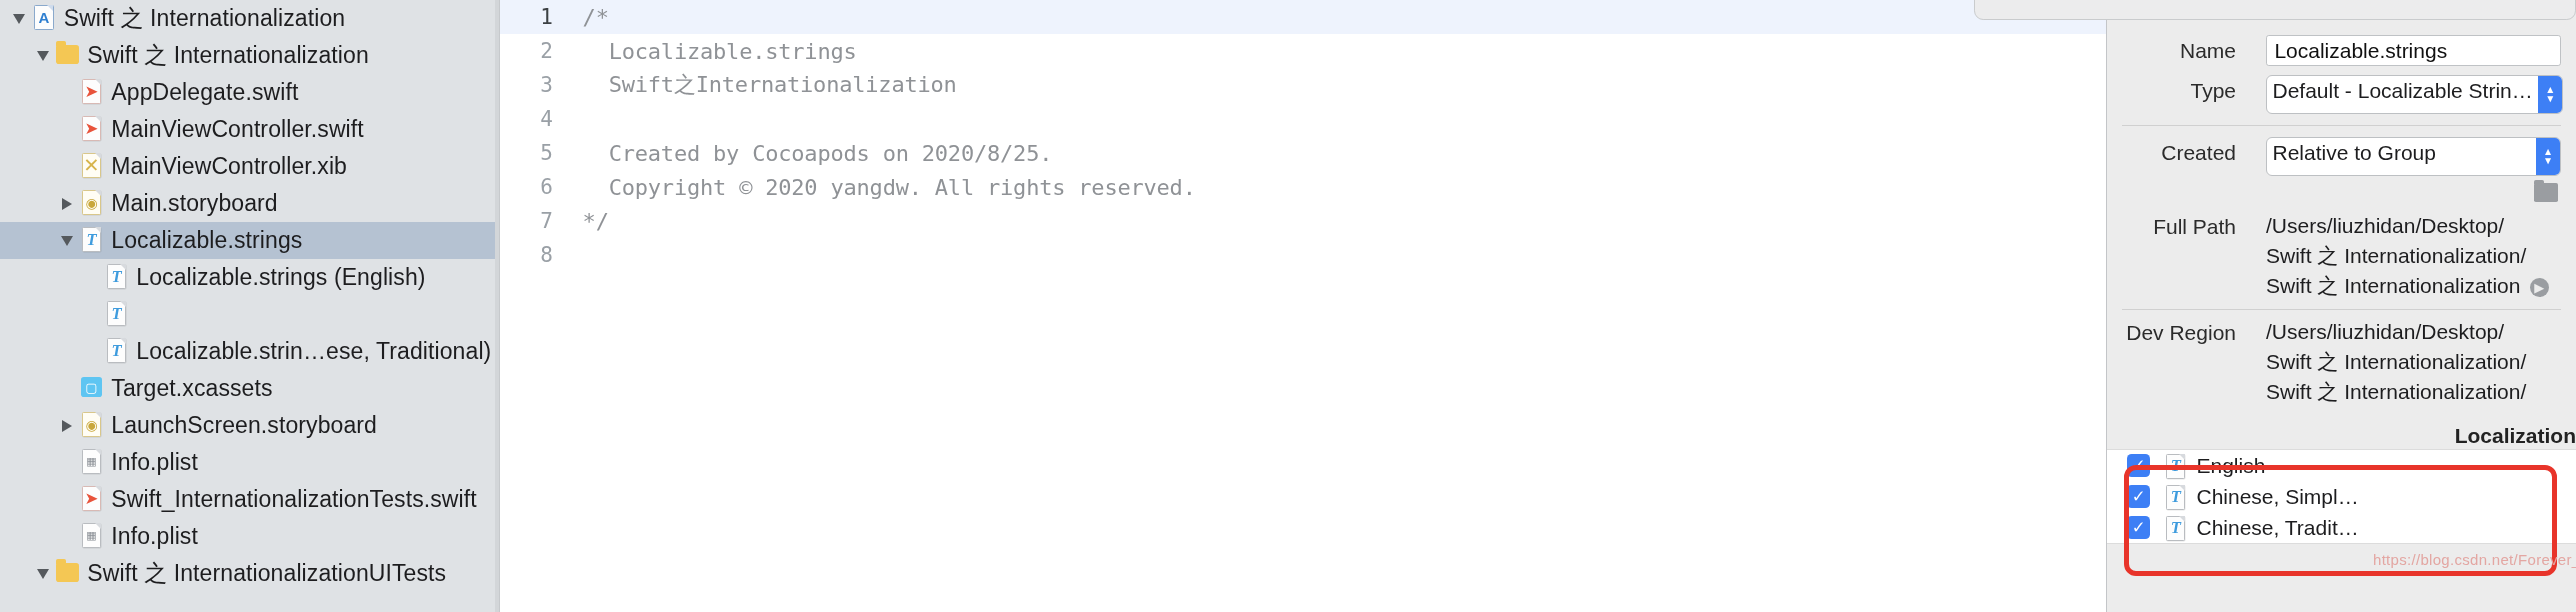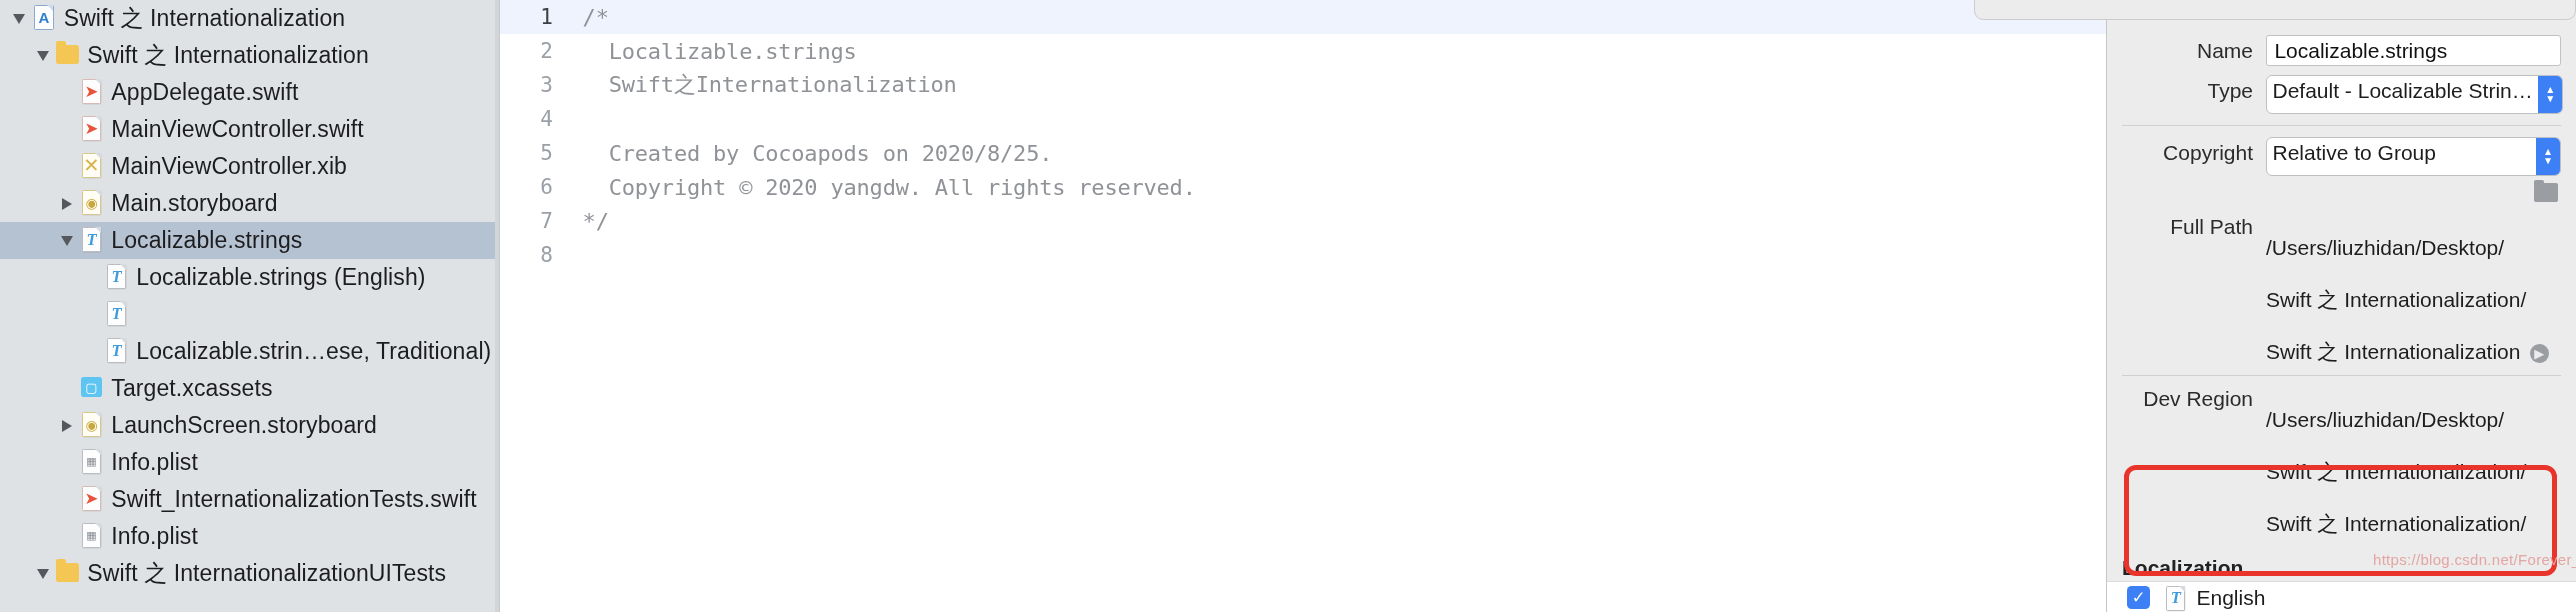--- a/index.html
+++ b/index.html
@@ -97,52 +97,53 @@
 
   
   #inspector {
     width:470px; flex:0 0 470px; height:612px;
     background:#ececec; position:relative; overflow:hidden;
     border-left:0.9px solid #c3c5c8;
     font-size:21px; color:#1d1d1f;
   }
   .insp-field { display:flex; align-items:flex-start; padding:0 15px 0 0; }
   .insp-label {
-    width:159px; flex:0 0 159px; text-align:right; padding-right:13px;
+    width:159px; flex:0 0 159px; text-align:right; padding-right:30px;
     color:#2b2b2b; font-size:21px; line-height:31px;
   }
   .insp-ctl { flex:1 1 auto; }
   .tf {
     background:#fff; border:0.9px solid #bfc2c5; border-radius:2.8px;
     height:31px; line-height:30px; padding:0 7.4px; font-size:21px; color:#111;
     white-space:nowrap; overflow:hidden;
   }
   .popup {
     display:flex; align-items:stretch; height:39px;
     background:#fff; border:0.9px solid #bdc0c3; border-radius:6px; overflow:hidden;
   }
   .popup .val { flex:1 1 auto; line-height:30px; padding:0 5.5px; font-size:21px; overflow:hidden; white-space:nowrap;}
   .popup .stepper {
     width:24px; flex:0 0 24px; background:#3d7ff5; color:#fff;
     display:flex; flex-direction:column; align-items:center; justify-content:center;
     font-size:10.2px; line-height:8.3px;
   }
   .hsep { height:0.9px; background:#d0d0d0; margin:0 15px; }
-  .pathval { font-size:21px; line-height:30px; color:#1d1d1f; white-space:nowrap;margin-top:22px; }
+  .pathval { font-size:21px; line-height:30px; color:#1d1d1f; white-space:nowrap; }
   .arrow-btn {
     width:19.4px;height:19.4px;border-radius:50%; background:#9a9da1; color:#ececec;
     display:inline-flex; align-items:center; justify-content:center;
     font-size:13px; margin-left:9.2px; vertical-align:middle;
   }
   .folder-btn{ width:24px;height:18.5px;background:#9a9da1;border-radius:1.8px;position:relative;}
   .folder-btn:before{content:"";position:absolute;left:0;top:-3.7px;width:10.2px;height:4.6px;background:#9a9da1;border-radius:1.8px 1.8px 0 0;}
 
   .section-head {
     font-size:21px; font-weight:700; color:#222; padding:1.8px 0 1.8px 15px;
     background:#ececec;
+    text-align:right;
   }
   .loc-list { background:#fff; border-top:0.9px solid #dcdcdc; border-bottom:0.9px solid #dcdcdc; }
   .loc-row { height:31px; display:flex; align-items:center; padding-left:20.3px; }
   .cbx {
     width:23px;height:23px;flex:0 0 23px; border-radius:4.6px; background:#3d7ff5;
     display:flex;align-items:center;justify-content:center;color:#fff;font-size:16.6px;font-weight:700;
   }
   .loc-icon{ width:24px;flex:0 0 24px;height:28px;position:relative;margin:0 9.2px 0 13px;}
   .loc-label{ font-size:21px; }
 
@@ -381,21 +382,21 @@
             </div>
         </div>
       </div>
     </div>
 
     <div style="height:11px"></div>
     <div class="hsep"></div>
     <div style="height:11px"></div>
 
     <div class="insp-field">
-      <div class="insp-label">Copyright</div>
+      <div class="insp-label">Created</div>
       <div class="insp-ctl">
         <div class="popup">
           <div class="val">Relative to Group</div>
           <div class="stepper">
               <span>▲</span>
               <span>▼</span>
             </div>
         </div>
       </div>
     </div>

